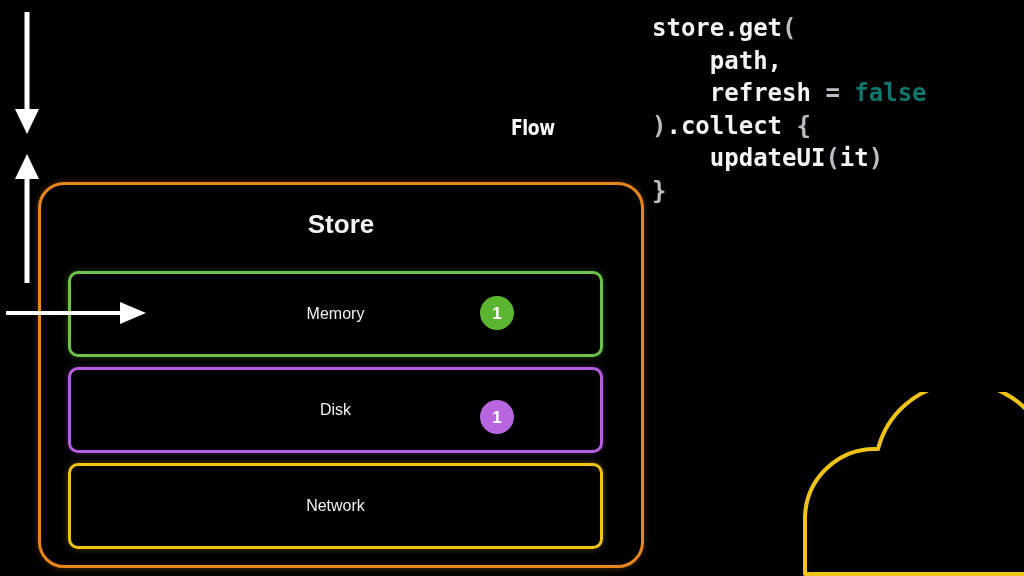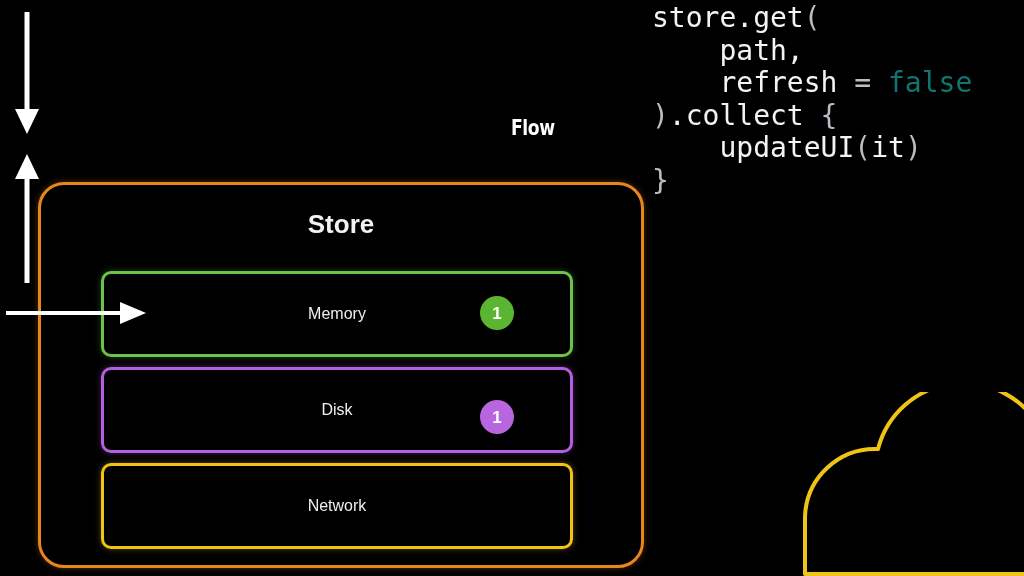--- a/index.html
+++ b/index.html
@@ -66,22 +66,22 @@
     text-align: center;
     color: #f2f2f2;
     font-family: "Liberation Sans", sans-serif;
     font-weight: bold;
     font-size: 26px;
   }
 
   
   .layer {
     position: absolute;
-    left: 60px;
-    width: 472px;
+    left: 27px;
+    width: 535px;
     height: 86px;
     border: 3px solid #fef9c3;
     border-radius: 10px;
     box-sizing: border-box;
   }
   .layer-label {
     position: absolute;
     left: 0;
     right: 0;
     top: 50%;
@@ -130,26 +130,27 @@
   #badge-disk {
     left: 480px;
     top: 400px;
     background: #b866e0;
   }
 
   
   #code-block {
     position: absolute;
     left: 652px;
-    top: 2px;
+    top: 12px;
     font-family: "DejaVu Sans Mono", "Liberation Mono", monospace;
-    font-size: 28px;
+    font-size: 24px;
     line-height: 32.5px;
     color: #f3f3f3;
     white-space: pre;
+    font-weight: bold;
   }
   #code-block .ln { display: block; }
   .tk-plain { color: #f3f3f3; }
   .tk-punct { color: #b9bec4; }
   .tk-kw    { color: #0f766e; }
 
   
   #cloud-wrap {
     position: absolute;
     left: 800px;

